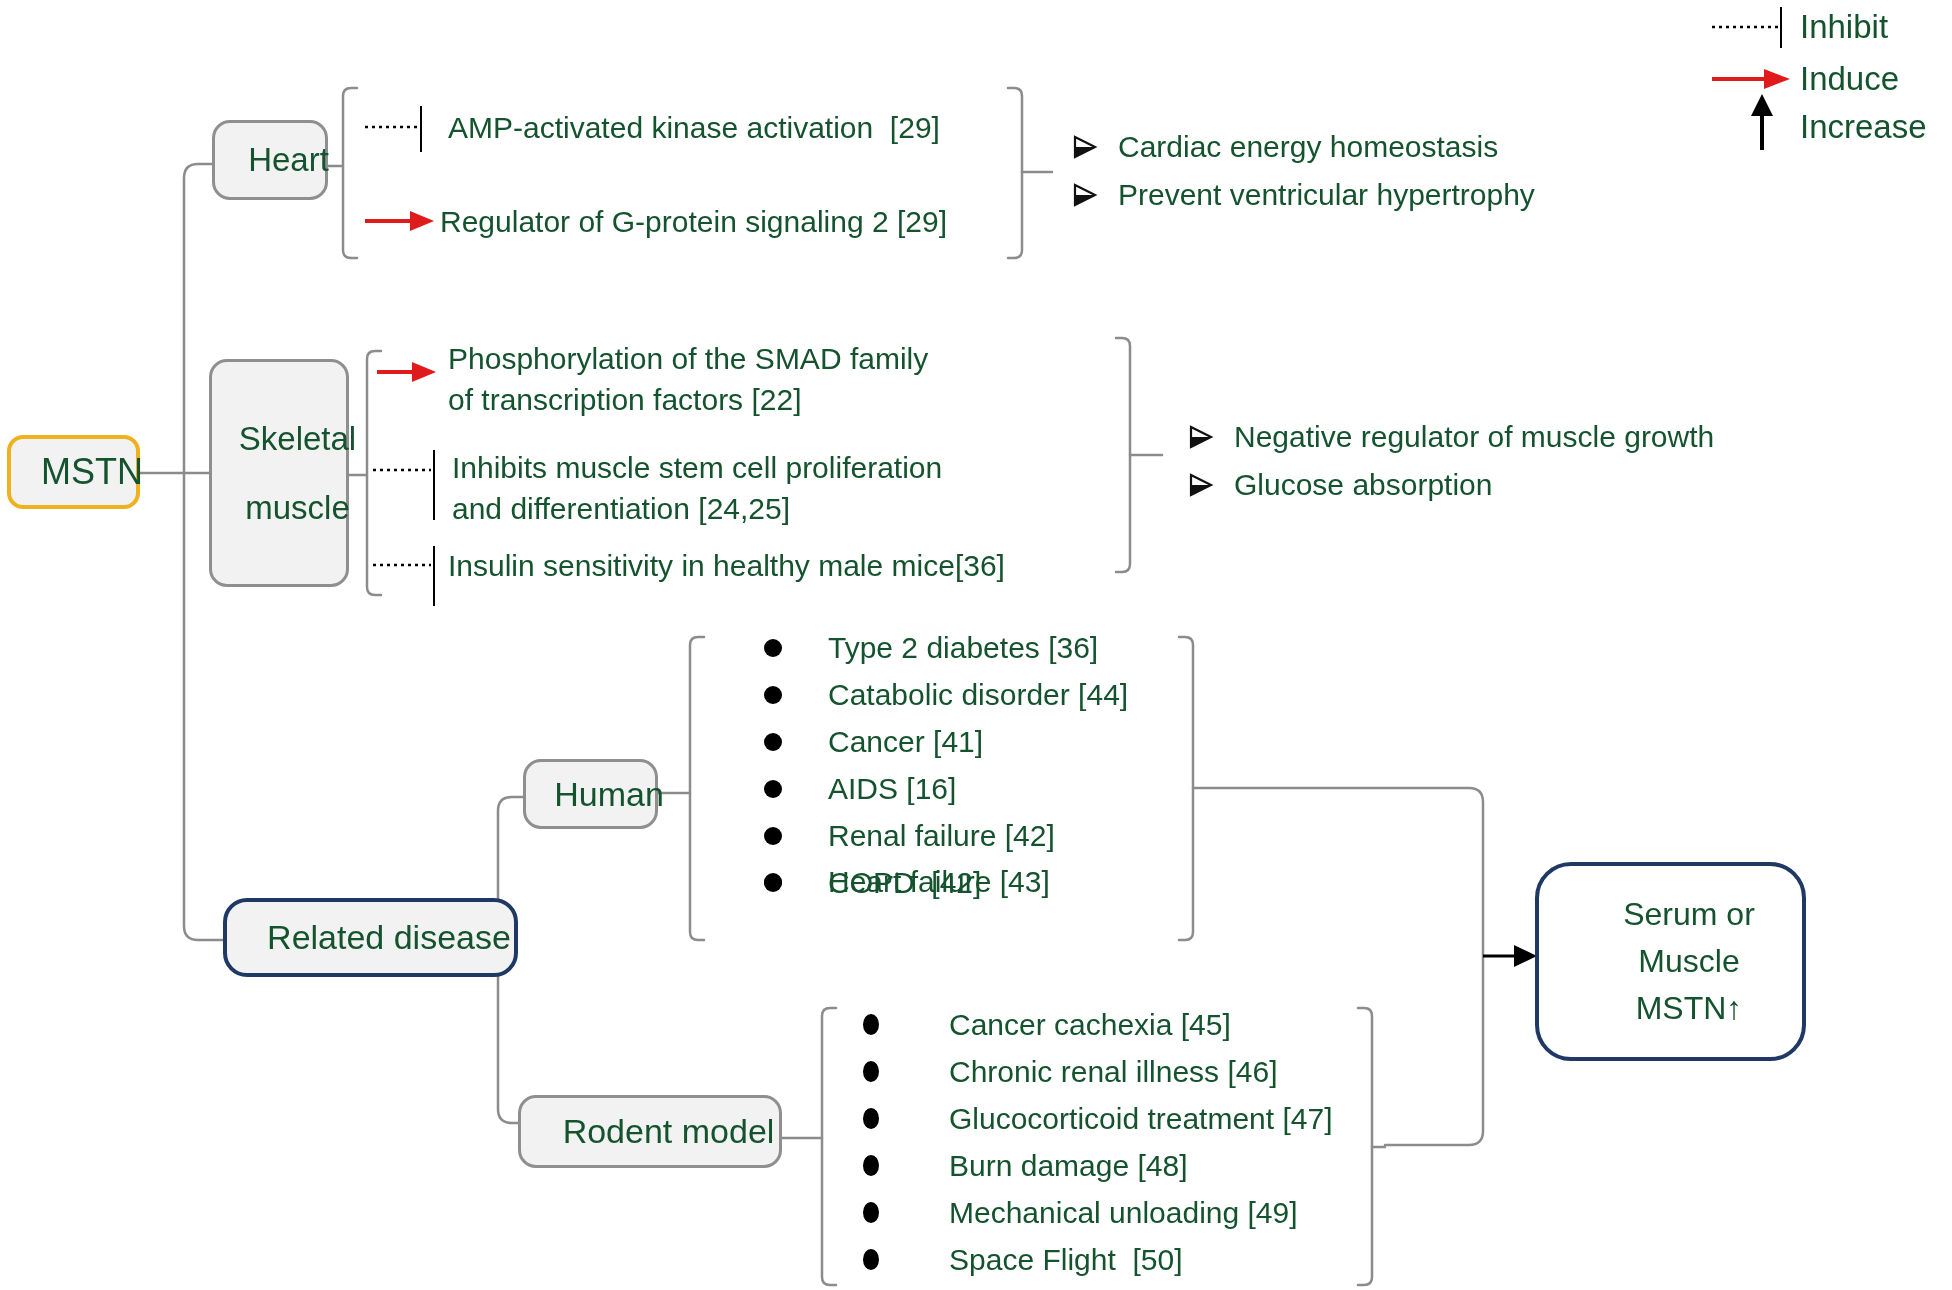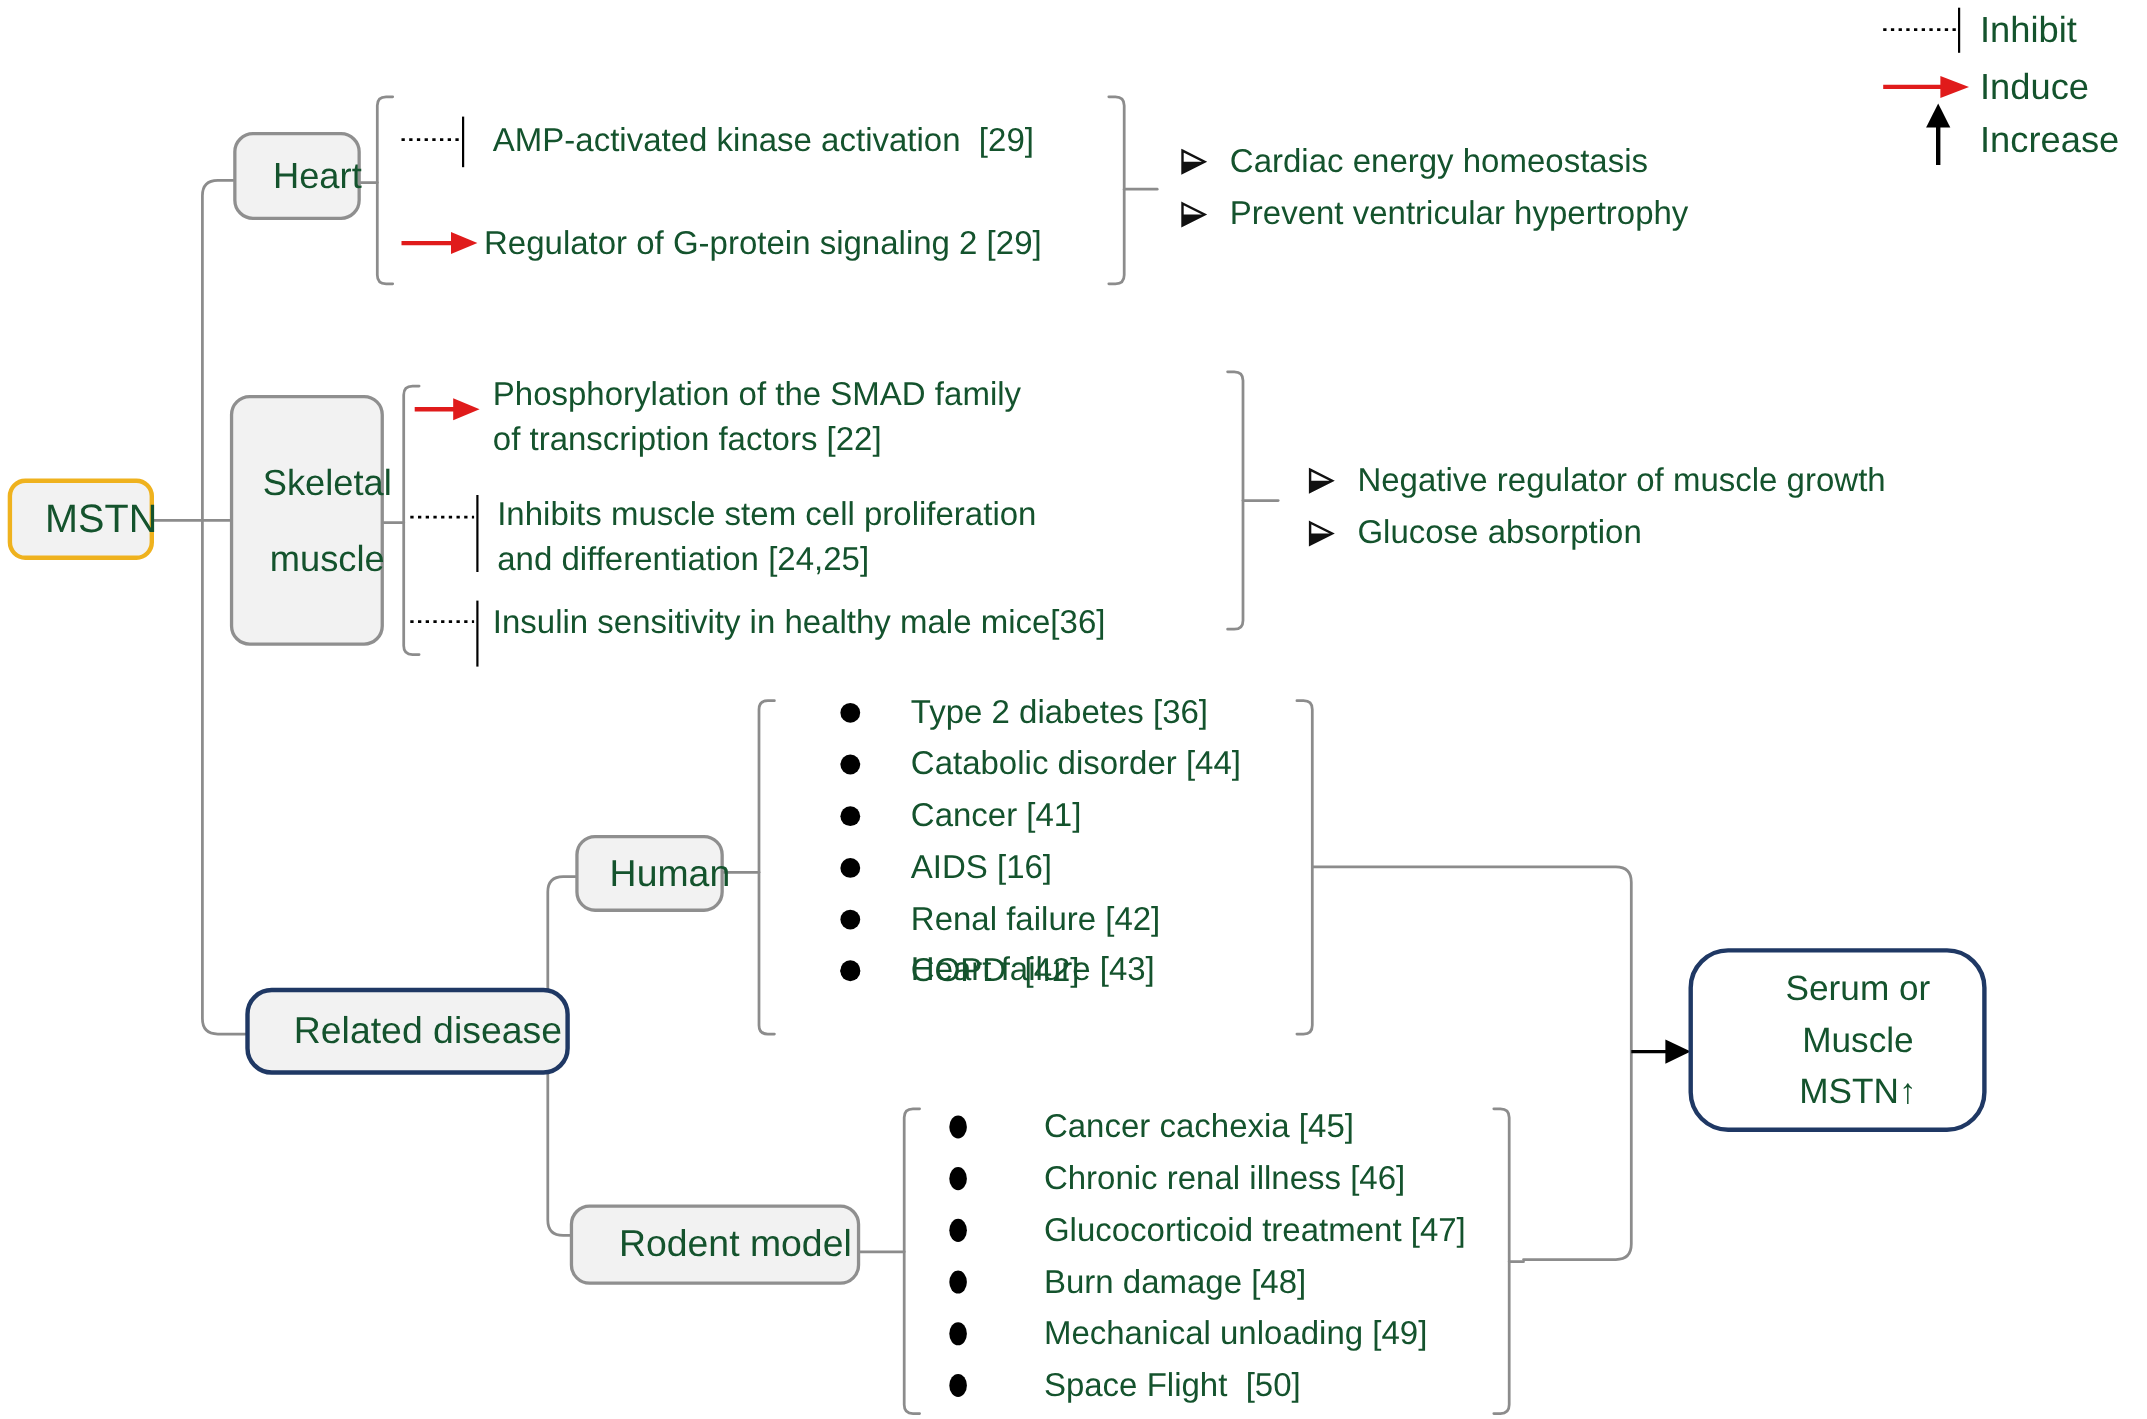--- a/index.html
+++ b/index.html
@@ -12,21 +12,21 @@
     position:absolute;box-sizing:border-box;display:flex;align-items:center;justify-content:center;
     background:#f2f2f2;border:3px solid #8f8f8f;border-radius:18px;text-align:center;
     font-size:33px;line-height:1.2;white-space:pre-line;padding-left:37px;
   }
   .node-mstn{left:7px;top:435px;width:133px;height:74px;border:4px solid #efb21e;border-radius:16px;font-size:36px;}
   .node-heart{left:212px;top:120px;width:116px;height:80px;}
   .node-skeletal{left:209px;top:359px;width:140px;height:228px;line-height:69px;}
   .node-related{left:223px;top:898px;width:295px;height:79px;border:4px solid #1f3864;border-radius:24px;font-size:34px;}
   .node-human{left:523px;top:759px;width:135px;height:70px;font-size:34px;}
   .node-rodent{left:518px;top:1095px;width:264px;height:73px;font-size:34px;}
-  .node-serum{left:1535px;top:862px;width:271px;height:167px;border:4px solid #1f3864;border-radius:36px;
+  .node-serum{left:1535px;top:862px;width:271px;height:199px;border:4px solid #1f3864;border-radius:36px;
               background:#fff;font-size:32px;line-height:47px;font-weight:500;}
   .fx-text{position:absolute;font-size:30px;line-height:41px;white-space:pre-wrap;}
   .fx-heart-0{left:448px;top:107px;}
   .fx-heart-1{left:440px;top:201px;}
   .fx-sk-0{left:448px;top:338px;width:560px;}
   .fx-sk-1{left:452px;top:447px;width:600px;}
   .fx-sk-2{left:448px;top:545px;width:640px;}
   .outcome{position:absolute;display:flex;align-items:center;height:48px;gap:20px;font-size:30px;white-space:pre;}
   .oc-heart-0{left:1072px;top:123px;}
   .oc-heart-1{left:1072px;top:171px;}

